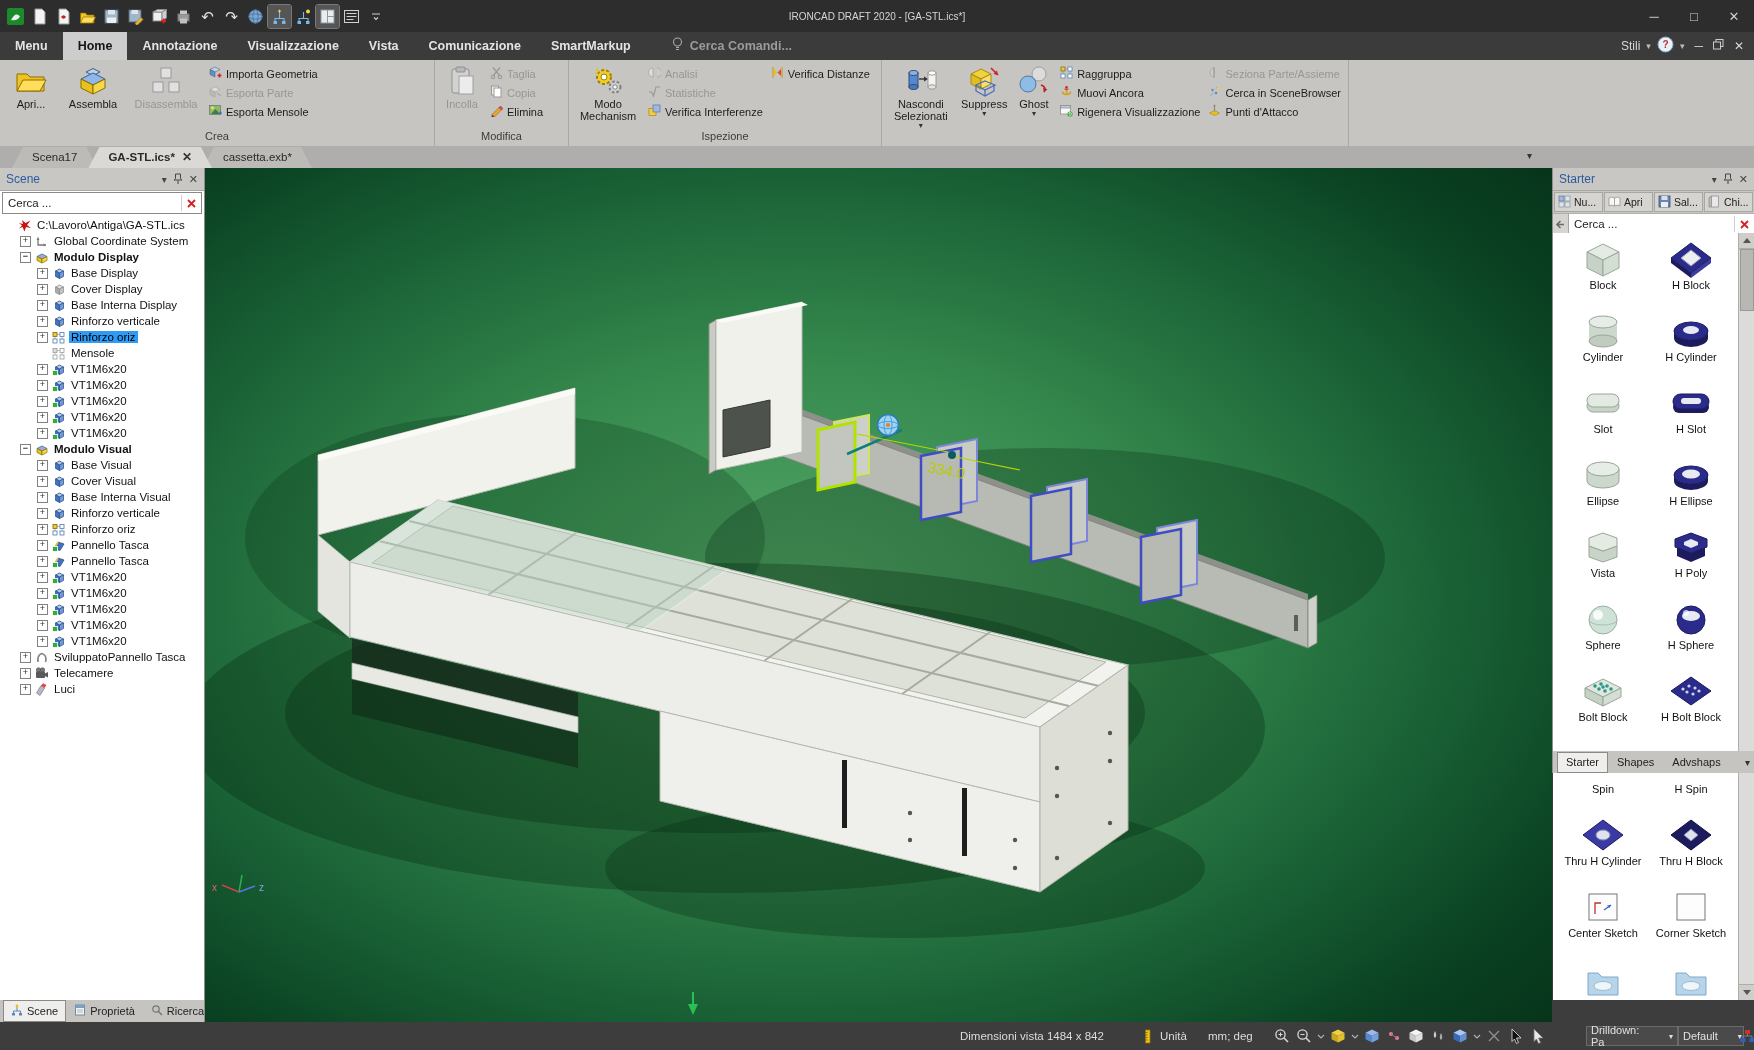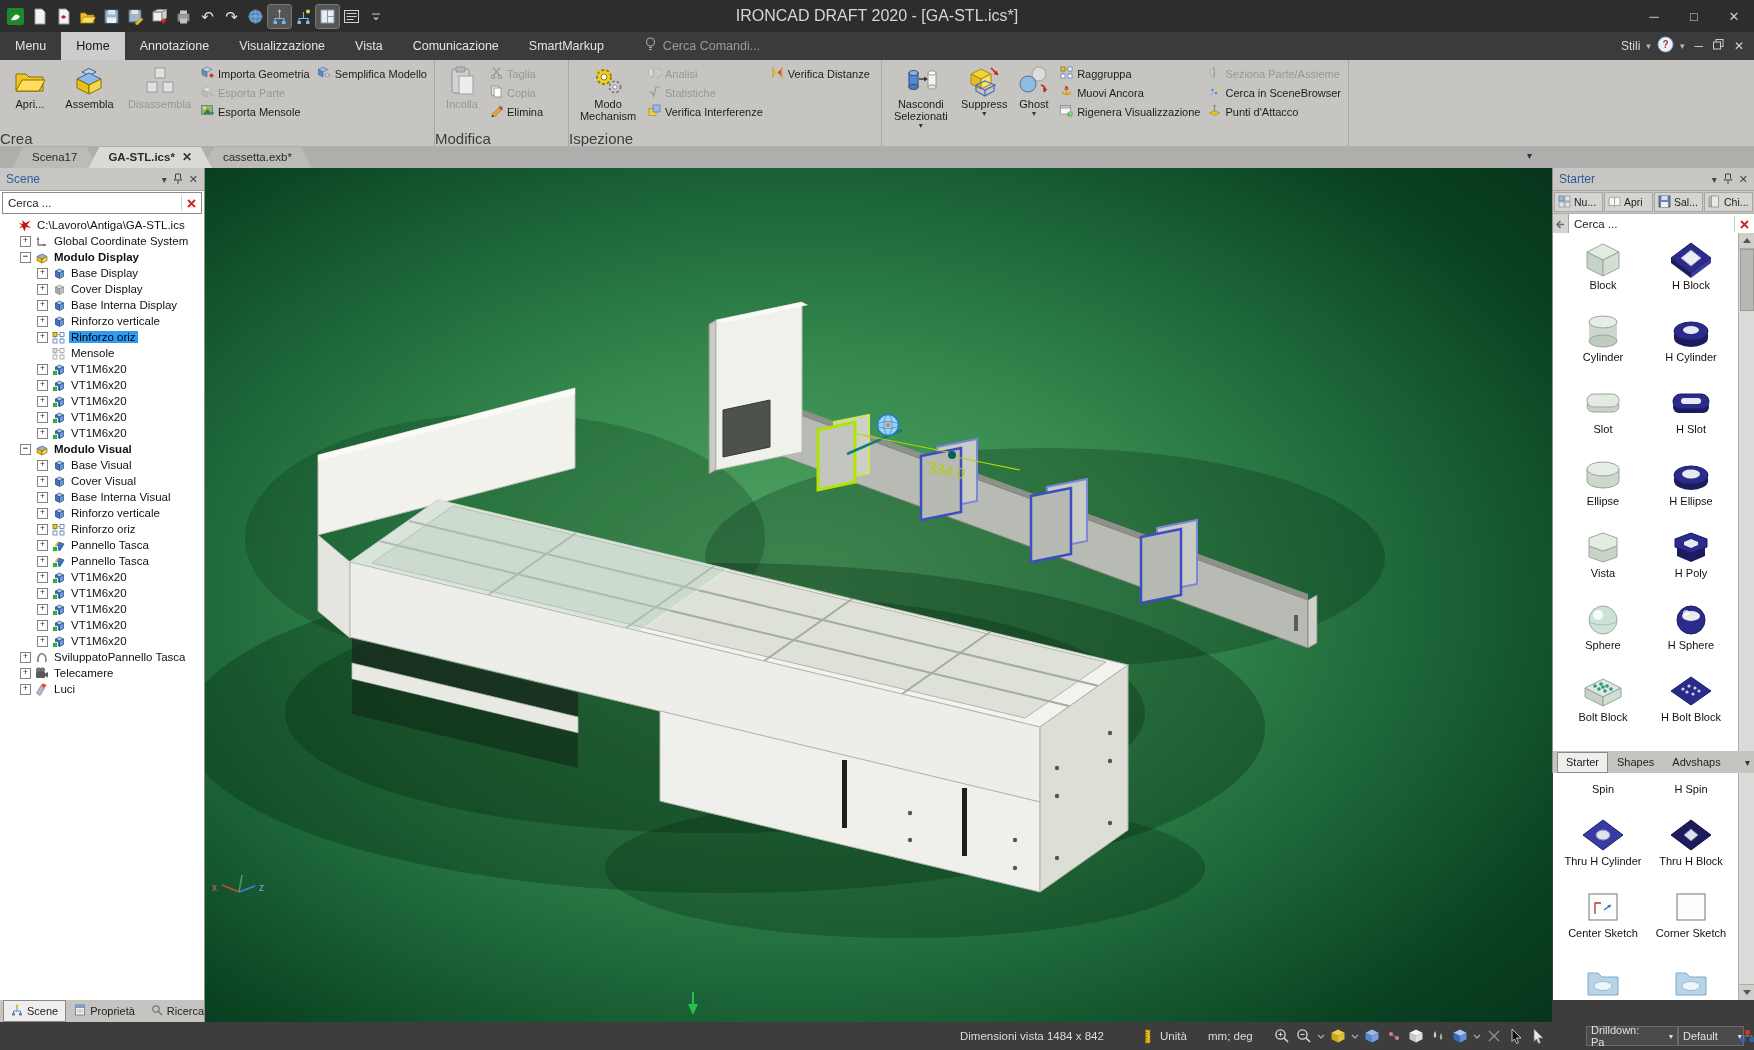--- a/index.html
+++ b/index.html
@@ -4,37 +4,37 @@
 <style>
   html,body{margin:0;padding:0;background:#222;font-family:"Liberation Sans",sans-serif;}
   #app{position:relative;width:1754px;height:1050px;overflow:hidden;background:#3d3d3d;}
   .abs{position:absolute;}
 
   
   .titlebar{left:0;top:0;width:1754px;height:32px;background:#2d2d2d;display:flex;align-items:center;}
   .qa-row{display:flex;align-items:center;padding-left:4px;gap:1px;}
   .qa-ic{width:23px;height:23px;display:flex;align-items:center;justify-content:center;border-radius:2px;color:#e0e0e0;font-size:15px;}
   .qa-ic.pressed{background:#555;outline:1px solid #787878;}
-  .title-text{position:absolute;left:0;right:0;text-align:center;color:#d6d6d6;font-size:16px;pointer-events:none;}
+  .title-text{position:absolute;left:0;right:0;text-align:center;color:#d6d6d6;font-size:10px;pointer-events:none;}
   .win-ctrls{margin-left:auto;display:flex;height:100%;}
   .win-btn{width:40px;height:100%;display:flex;align-items:center;justify-content:center;color:#cfcfcf;font-size:13px;}
 
   
-  .menubar{left:0;top:32px;width:1754px;height:28px;background:#3b3b3b;display:flex;align-items:center;}
+  .menubar{left:0;top:32px;width:1754px;height:28px;background:#3b3b3b;display:flex;align-items:center;font-weight:bold;}
   .mtab{padding:0 15px;height:28px;line-height:28px;color:#e4e4e4;font-size:12.5px;}
   .mtab.active{background:#cdcdcd;color:#161616;}
   .cmd-search{display:flex;align-items:center;gap:7px;margin-left:26px;color:#9b9b9b;font-size:12.5px;}
   .menu-right{position:absolute;right:6px;top:32px;height:28px;display:flex;align-items:center;gap:6px;color:#d8d8d8;font-size:12px;}
   .menu-right .sm{font-size:9px;color:#bbb;}
 
   
   .ribbon{left:0;top:60px;width:1754px;height:86px;background:#c6c5c2;border-bottom:1px solid #989793;display:flex;}
   .rgroup{display:flex;flex-direction:column;border-right:1px solid #a9a8a4;}
   .rgroup-content{flex:1;display:flex;align-items:stretch;padding:2px 3px 0 3px;}
-  .rgroup-label{height:17px;text-align:left;font-size:15px;color:#3c3c3c;margin-top:7px;}
+  .rgroup-label{height:17px;text-align:center;font-size:11px;color:#3c3c3c;margin-top:7px;}
   .rbig{display:flex;flex-direction:column;align-items:center;padding:2px 3px 0 3px;font-size:11px;color:#1c1c1c;text-align:center;line-height:12px;}
   .rbig .ric{height:34px;display:flex;align-items:center;}
   .rcol{display:flex;flex-direction:column;padding:4px 4px;gap:4px;}
   .rsmall{display:flex;align-items:center;gap:4px;font-size:11px;color:#1c1c1c;height:15px;white-space:nowrap;}
   .disabled{color:#98978f;}
   .rarrow{font-size:8px;color:#333;line-height:8px;}
 
   
   .docbar{left:0;top:146px;width:1754px;height:22px;background:#b0aeac;display:flex;align-items:flex-end;padding-left:12px;box-sizing:border-box;}
   .dtab{height:21px;line-height:21px;padding:0 20px;font-size:11.5px;color:#2a2a2a;background:#bdbbb8;clip-path:polygon(11px 0,calc(100% - 11px) 0,100% 100%,0 100%);margin-right:-9px;display:flex;align-items:center;gap:7px;}
@@ -297,30 +297,20 @@
               <span>Esporta Parte</span>
             </div>
           <div class="rsmall">
               <span><svg width="13" height="13" viewBox="0 0 13 13">
                   <rect x="0.5" y="1.5" width="11" height="9" fill="#8fba6a" stroke="#567" stroke-width="0.6"></rect>
                   <circle cx="3.5" cy="4" r="1.4" fill="#ffe24a"></circle>
                   <polygon points="2,10 6.5,5 11,10" fill="#3f7f3f"></polygon>
                   <path d="M10 9 h3 M11.5 7.5 v3" stroke="#36c" stroke-width="1.2"></path>
                 </svg></span>
               <span>Esporta Mensole</span>
-            </div>
-        </div>
-        <div class="rcol">
-          <div class="rsmall">
-              <span><svg width="13" height="13" viewBox="0 0 13 13">
-                  <polygon points="5,1 10,3.5 5,6 0,3.5" fill="#9bd" stroke="#457" stroke-width="0.5"></polygon>
-                  <polygon points="0,3.5 5,6 5,11 0,8.5" fill="#58c" stroke="#457" stroke-width="0.5"></polygon>
-                  <path d="M7 8 q3 -1 5 1 q-2 3 -5 1 Z" fill="#e8e8e8" stroke="#889"></path>
-                </svg></span>
-              <span>Semplifica Modello</span>
             </div>
         </div>
       </div>
       <div class="rgroup-label">Crea</div>
     </div>
 
     <div class="rgroup" style="width:133px;">
       <div class="rgroup-content">
         <div class="rbig disabled" style="width:42px;">
           <span class="ric">

